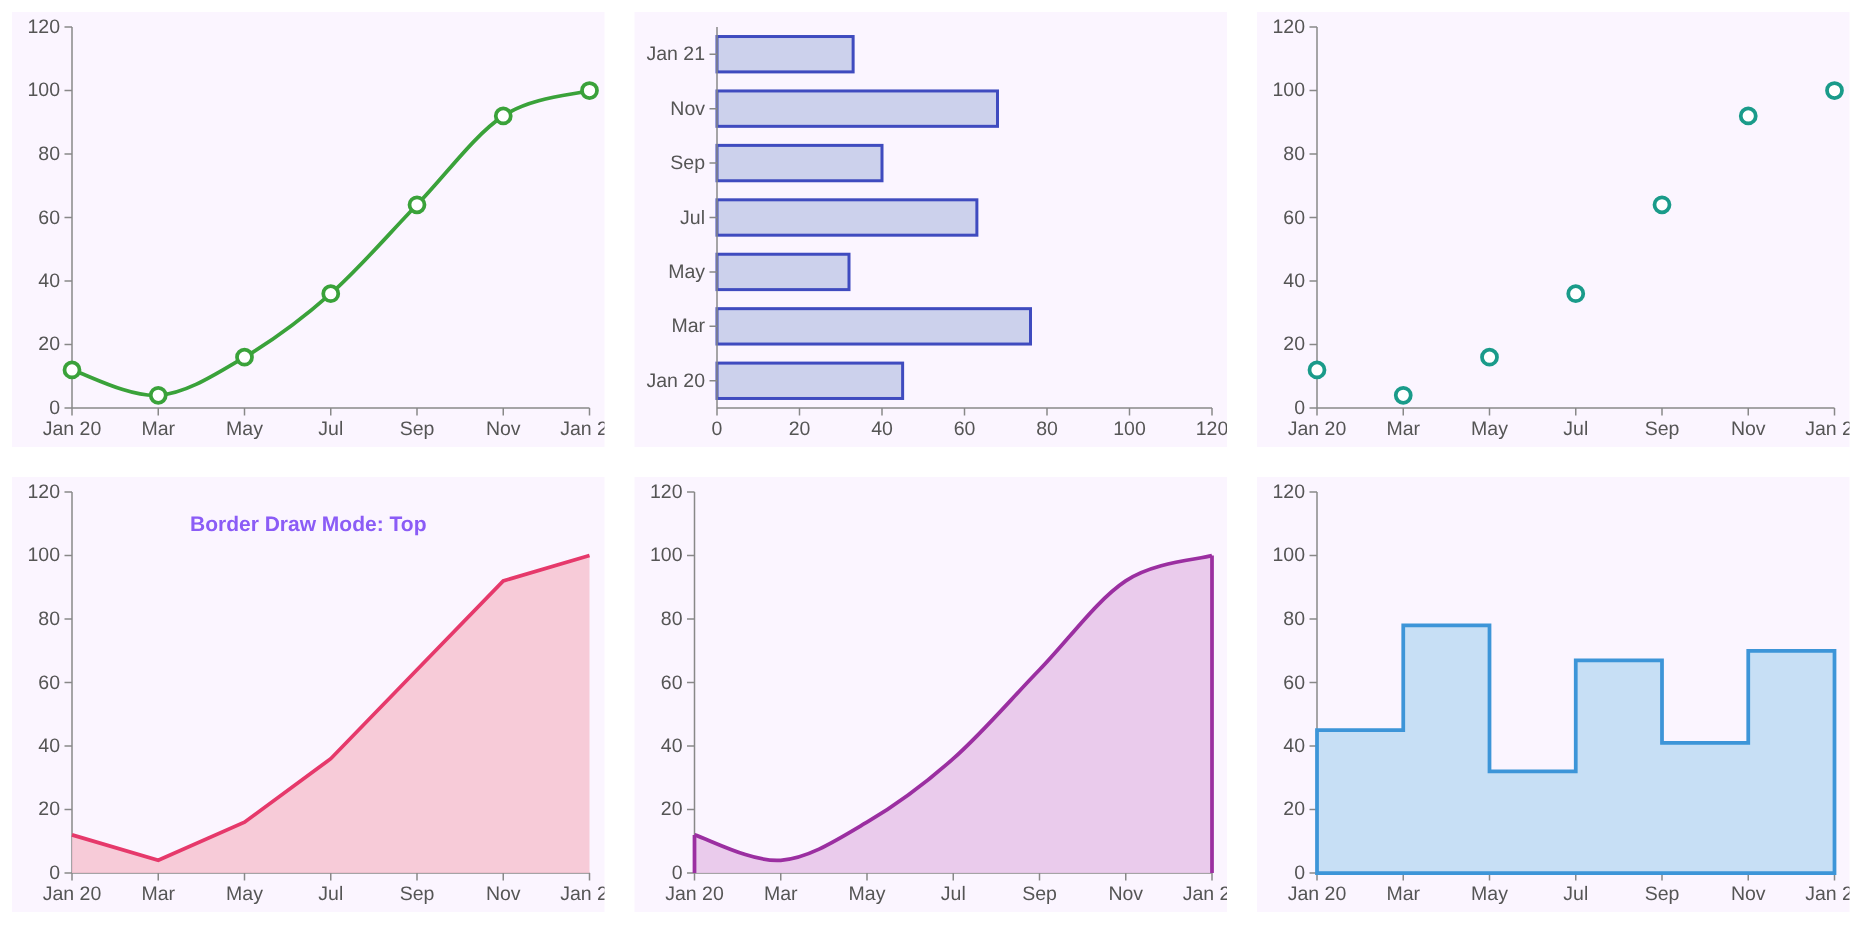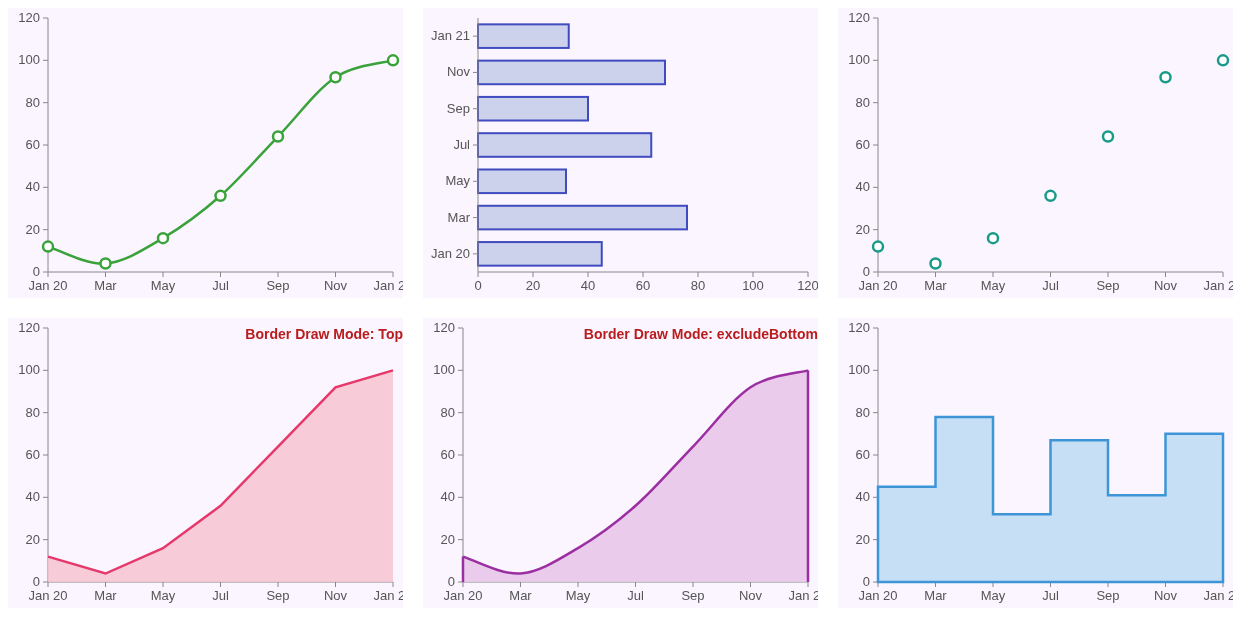--- a/index.html
+++ b/index.html
@@ -19,25 +19,25 @@
     gap: 20px;
     padding: 8px 8px 12px 8px;
     box-sizing: border-box;
   }
   .panel {
     background: #fbf5ff;
     position: relative;
   }
   .panel-title {
     position: absolute;
-    left: 0; right: 0; top: 8px;
-    text-align: right;
+    left: 0; right: 0; top: 23px;
+    text-align: center;
     font-weight: 600;
     font-size: 14px;
-    color: #b91c1c;
+    color: #8b5cf6;
     z-index: 3;
   }
   svg { display: block; }
 </style>
 </head>
 <body>
 
 <div class="grid">
 
   <div class="panel">
@@ -202,21 +202,20 @@
         <line x1="385" y1="264" x2="385" y2="269" stroke="#888"></line>
         <text x="385" y="282" font-size="13" fill="#555" text-anchor="middle">Jan 21</text>
         <line x1="40" y1="10" x2="40" y2="264" stroke="#888"></line>
         <line x1="40" y1="264" x2="385" y2="264" stroke="#888"></line>
         <path d="M 40 238.6 L 97.5 255.53333333333333 L 155 230.13333333333333 L 212.5 187.8 L 270 128.53333333333333 L 327.5 69.26666666666665 L 385 52.333333333333314 L 385 264 L 40 264 Z" fill="#f6c3d1" fill-opacity="0.85" stroke="none"></path>
         <path d="M 40 238.6 L 97.5 255.53333333333333 L 155 230.13333333333333 L 212.5 187.8 L 270 128.53333333333333 L 327.5 69.26666666666665 L 385 52.333333333333314" fill="none" stroke="#e6396b" stroke-width="2.5"></path>
       </svg>
   </div>
 
   <div class="panel">
-    <div class="panel-title">Border Draw Mode: excludeBottom</div>
     <svg id="svg4" width="395" height="290">
         <line x1="35" y1="264" x2="40" y2="264" stroke="#888"></line>
         <text x="32" y="268" font-size="13" fill="#555" text-anchor="end">0</text>
         <line x1="35" y1="221.66666666666669" x2="40" y2="221.66666666666669" stroke="#888"></line>
         <text x="32" y="225.66666666666669" font-size="13" fill="#555" text-anchor="end">20</text>
         <line x1="35" y1="179.33333333333334" x2="40" y2="179.33333333333334" stroke="#888"></line>
         <text x="32" y="183.33333333333334" font-size="13" fill="#555" text-anchor="end">40</text>
         <line x1="35" y1="137" x2="40" y2="137" stroke="#888"></line>
         <text x="32" y="141" font-size="13" fill="#555" text-anchor="end">60</text>
         <line x1="35" y1="94.66666666666669" x2="40" y2="94.66666666666669" stroke="#888"></line>

